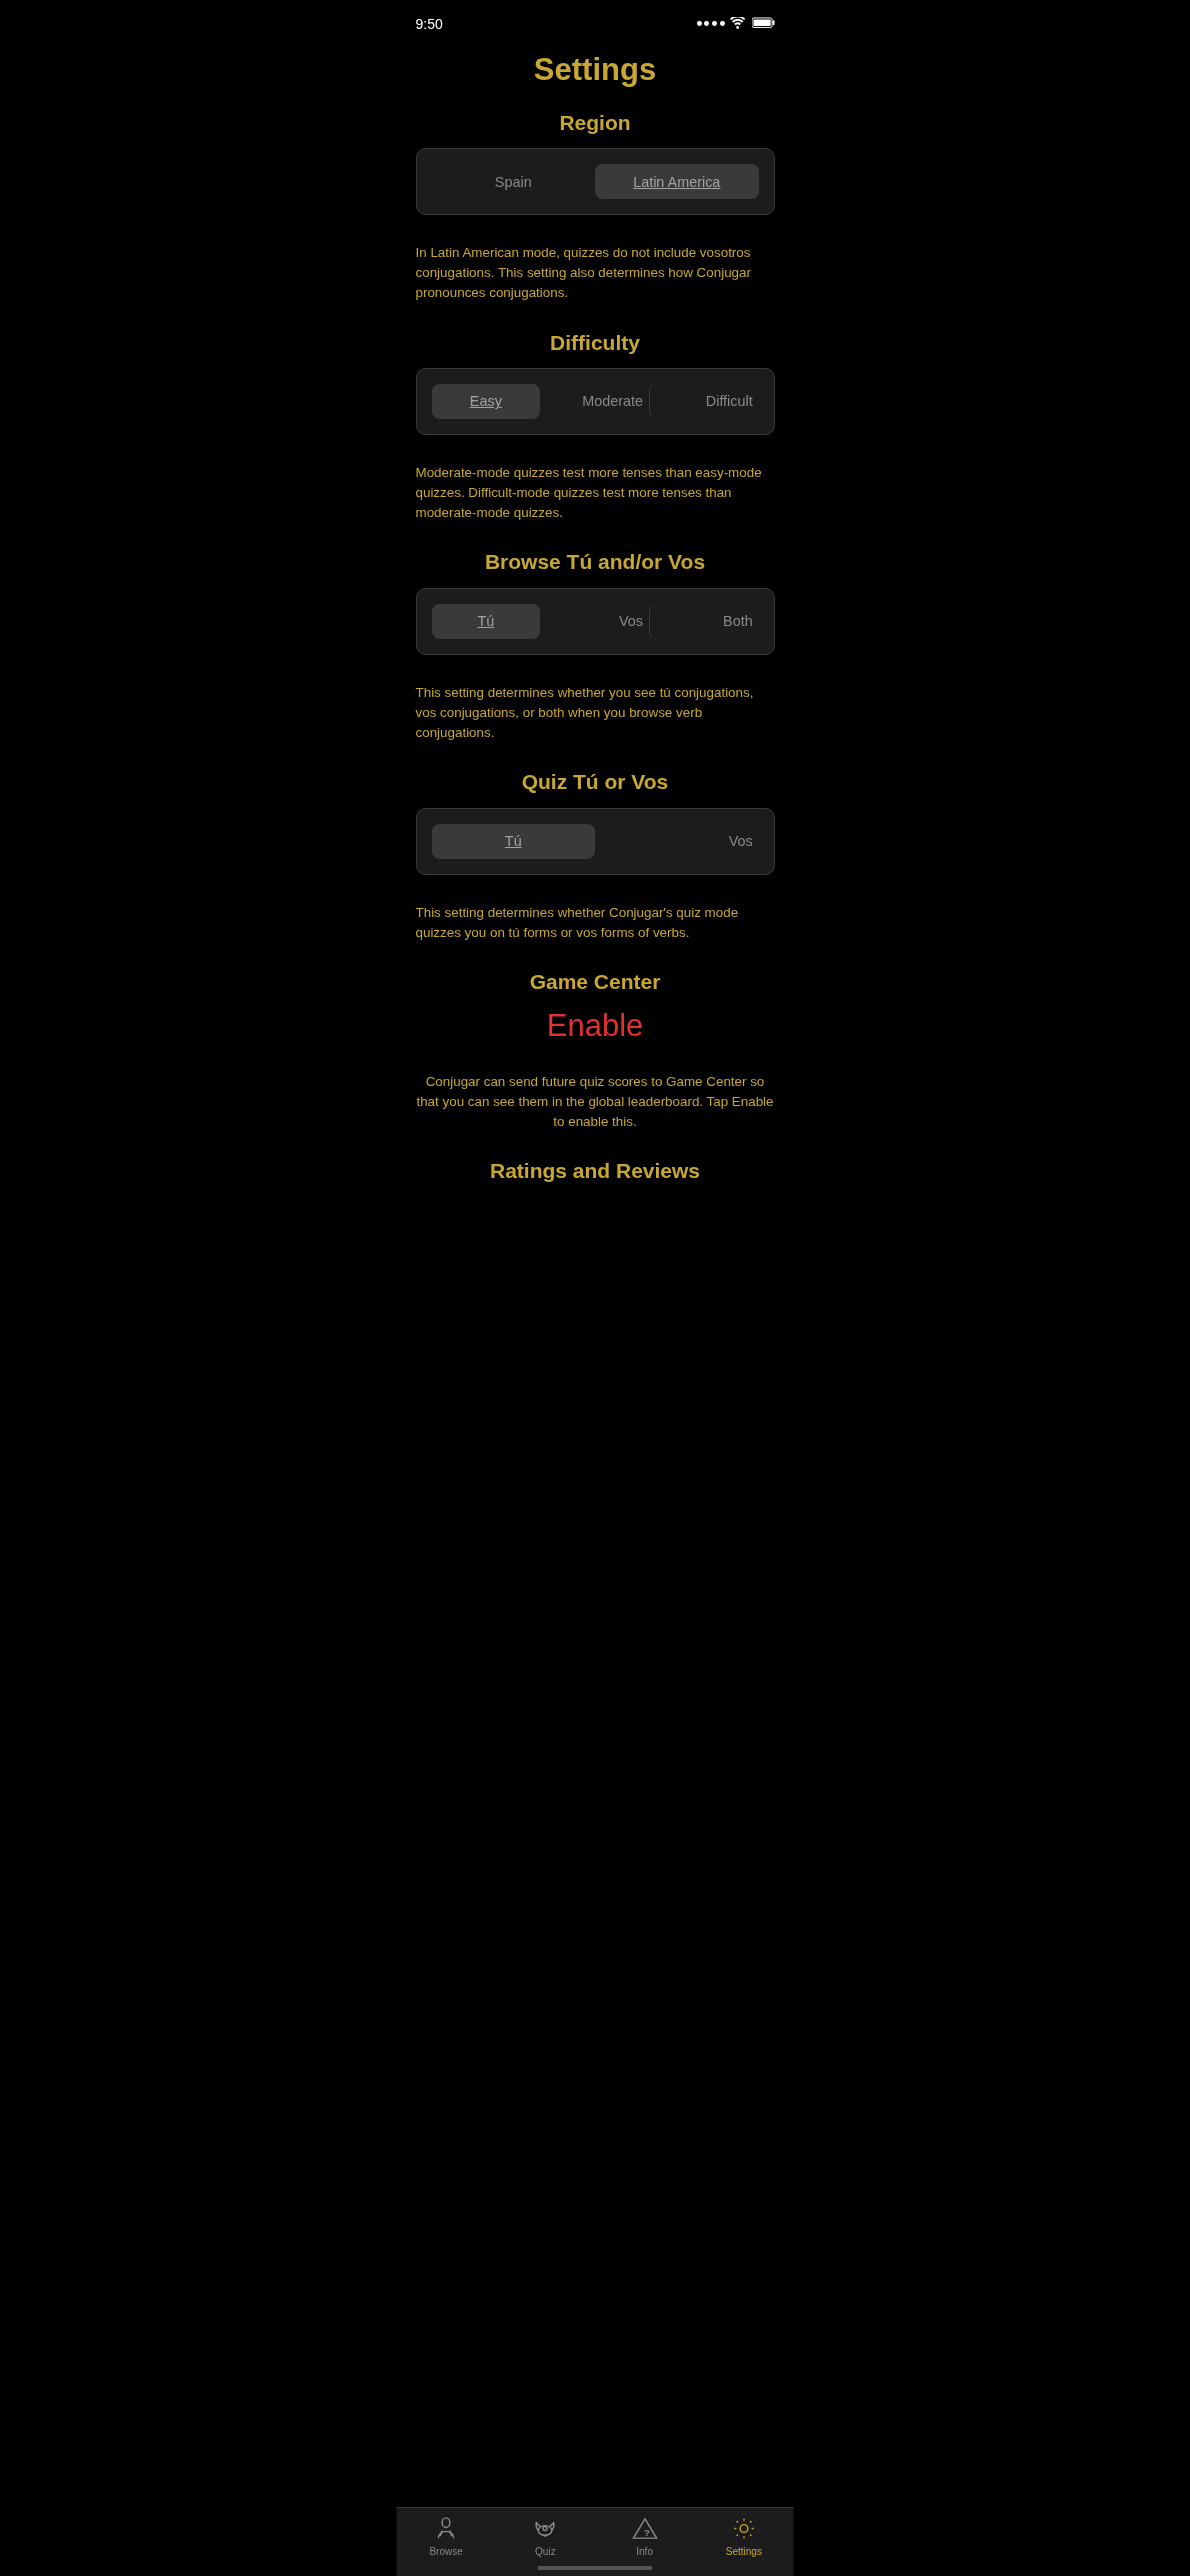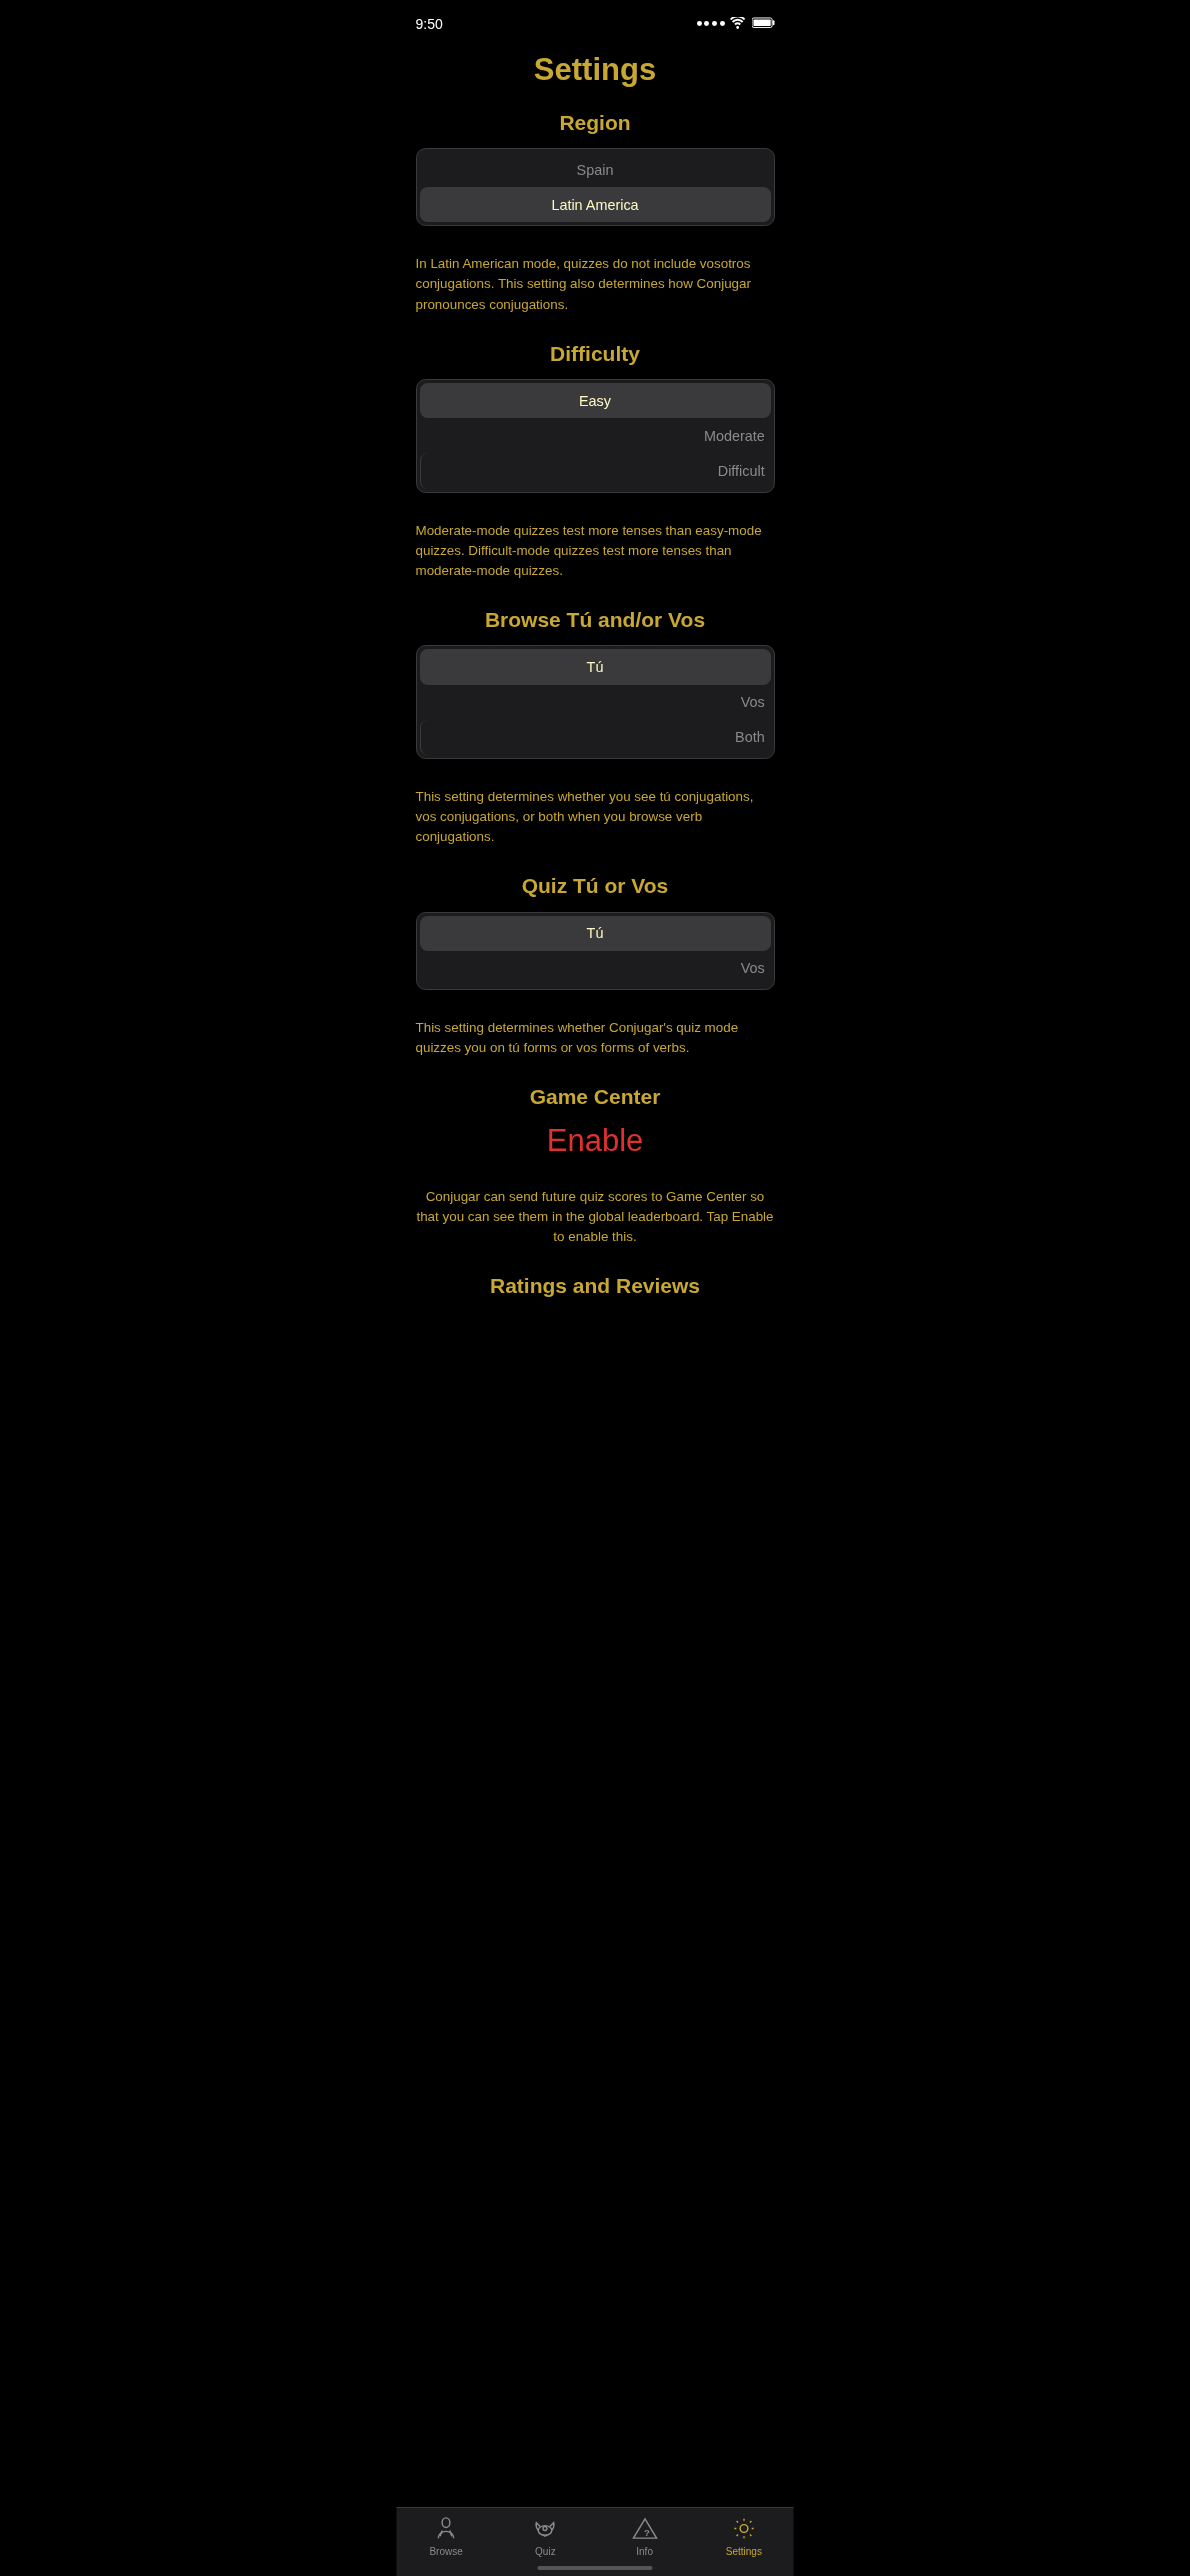--- a/index.html
+++ b/index.html
@@ -67,41 +67,41 @@
       line-height: 1.5;
       margin-bottom: 27px;
       margin-top: 28px;
     }
 
     
     .segment-control {
       display: flex;
       background: #1c1c1e;
       border-radius: 9.6px;
-      padding: 3px;
+      padding: 15px;
       margin-bottom: 13.4px;
       border: 1px solid #3a3a3c;
-      flex-direction: column;
     }
 
     .segment-btn {
       flex: 1;
       padding: 9.6px 5.8px;
       border: none;
       background: transparent;
       color: #8a8a8a;
       font-size: 14.4px;
       font-weight: 500;
       border-radius: 7.7px;
       cursor: pointer;
       position: relative;
     }
     .segment-btn.active {
       background: #3a3a3c;
-      color: #fef9c3;
+      color: #a3a3a3;
+      text-decoration: underline;
     }
     .segment-btn + .segment-btn:not(.active) {
       border-left: 1px solid #3a3a3c;
       text-align: right;
     }
     .segment-btn.active + .segment-btn {
       border-left: none;
     }
 
     

